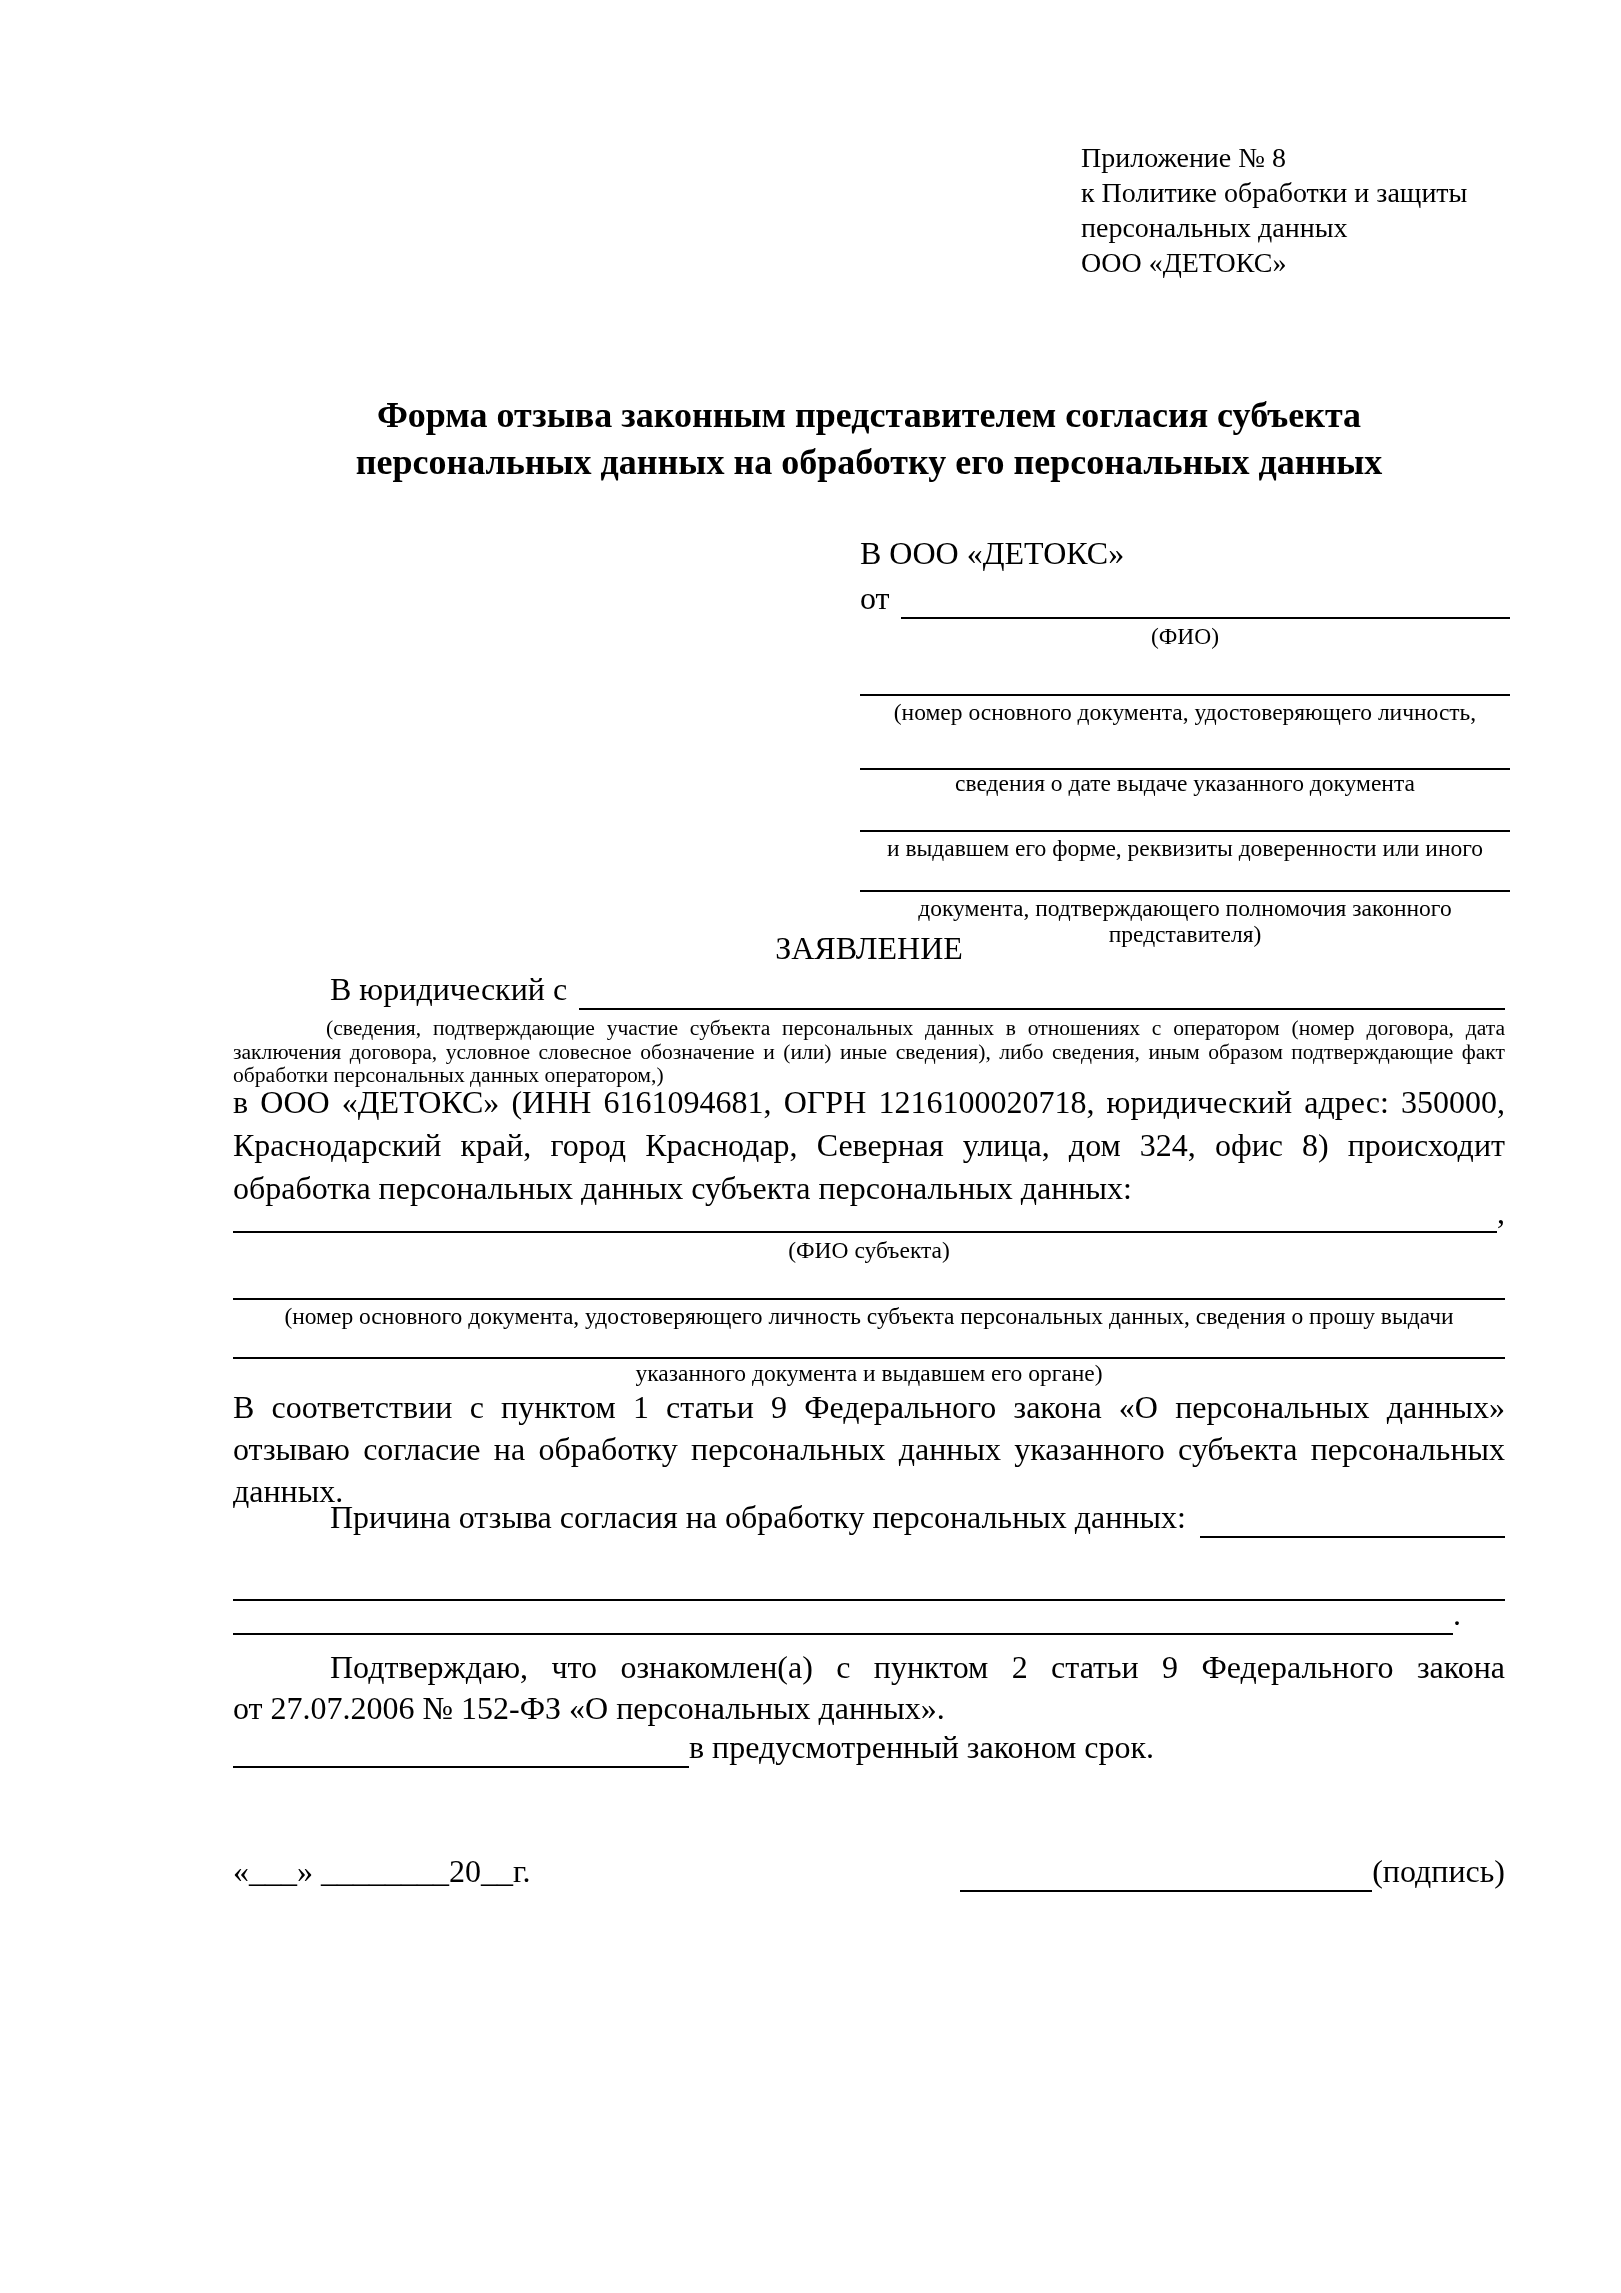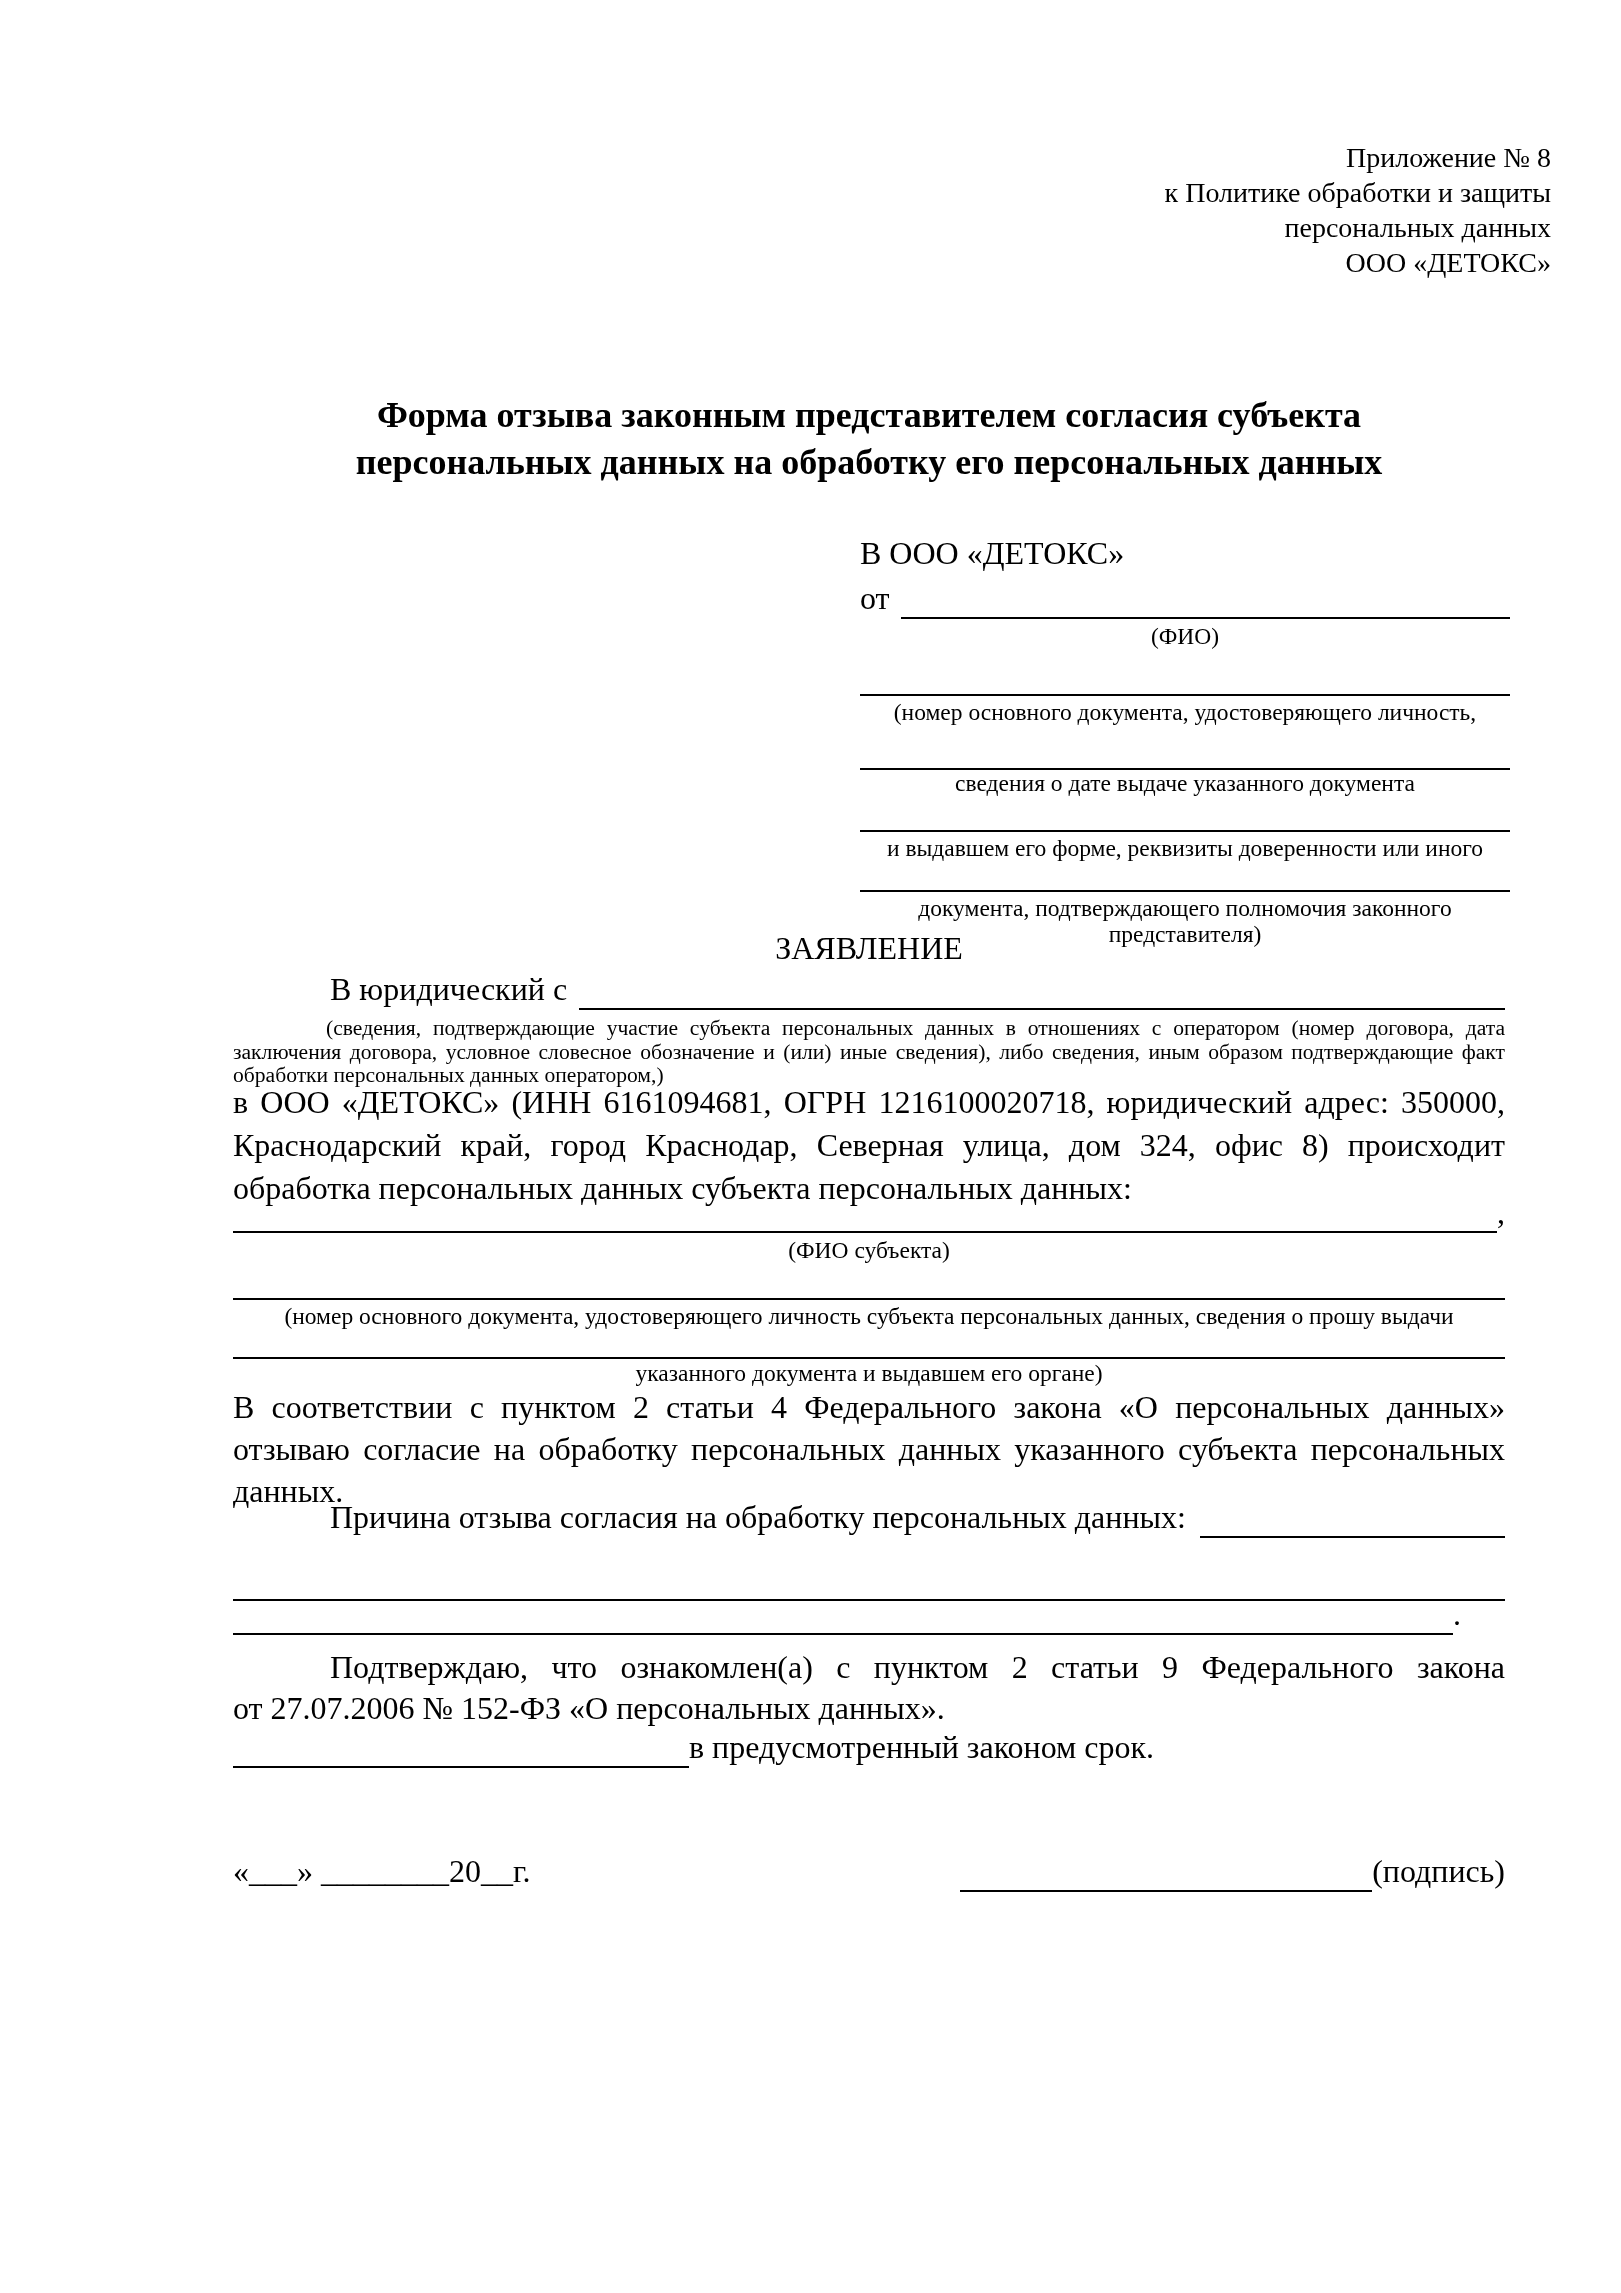--- a/index.html
+++ b/index.html
@@ -20,21 +20,21 @@
   .bold { font-weight: bold; }
   .center { text-align: center; }
   .just { text-align: justify; text-align-last: justify; }
   .indent { text-indent: 97px; }
   .small { font-size: 23.5px; line-height: 25.5px; }
   .fine { font-size: 21.6px; line-height: 23.5px; }
   .fine-indent { text-indent: 93px; }
   .row { display: flex; align-items: flex-end; }
   .uline-fill { flex: 1 1 auto; align-self: stretch; border-bottom: 2.9px solid #000; }
   .uline-full { border-bottom: 2.9px solid #000; }
-  .hdr { font-size: 28px; line-height: 35px; text-align: right; }
+  .hdr { font-size: 28px; line-height: 35px; }
   .title-text { font-size: 36px; line-height: 47px; }
   .nowrap { white-space: nowrap; }
 </style>
 </head>
 <body>
 
 <div class="page">
 
   <div class="abs hdr" style="left:1081px; top:140px; width:470px;">
     <div>Приложение № 8</div>
@@ -96,21 +96,21 @@
   </div>
   <div class="abs col small center" style="top:1238px;">(ФИО субъекта)</div>
 
   <div class="abs col uline-full" style="top:1269px; height:29px;"></div>
   <div class="abs col small center" style="top:1304px;">(номер основного документа, удостоверяющего личность субъекта персональных данных, сведения о прошу выдачи</div>
 
   <div class="abs col uline-full" style="top:1328px; height:29px;"></div>
   <div class="abs col small center" style="top:1361px;">указанного документа и выдавшем его органе)</div>
 
   <div class="abs col body-text" style="top:1386px;">
-    <div class="just">В соответствии с пунктом 2 статьи 4 Федерального закона «О персональных данных»</div>
+    <div class="just">В соответствии с пунктом 1 статьи 9 Федерального закона «О персональных данных»</div>
     <div class="just">отзываю согласие на обработку персональных данных указанного субъекта персональных</div>
     <div>данных.</div>
   </div>
 
   <div class="abs col row body-text" style="top:1505px; height:33px;">
     <span class="nowrap" style="margin-left:97px;">Причина отзыва согласия на обработку персональных данных:</span>
     <span style="width:13.7px;"></span>
     <span class="uline-fill"></span>
   </div>
 

